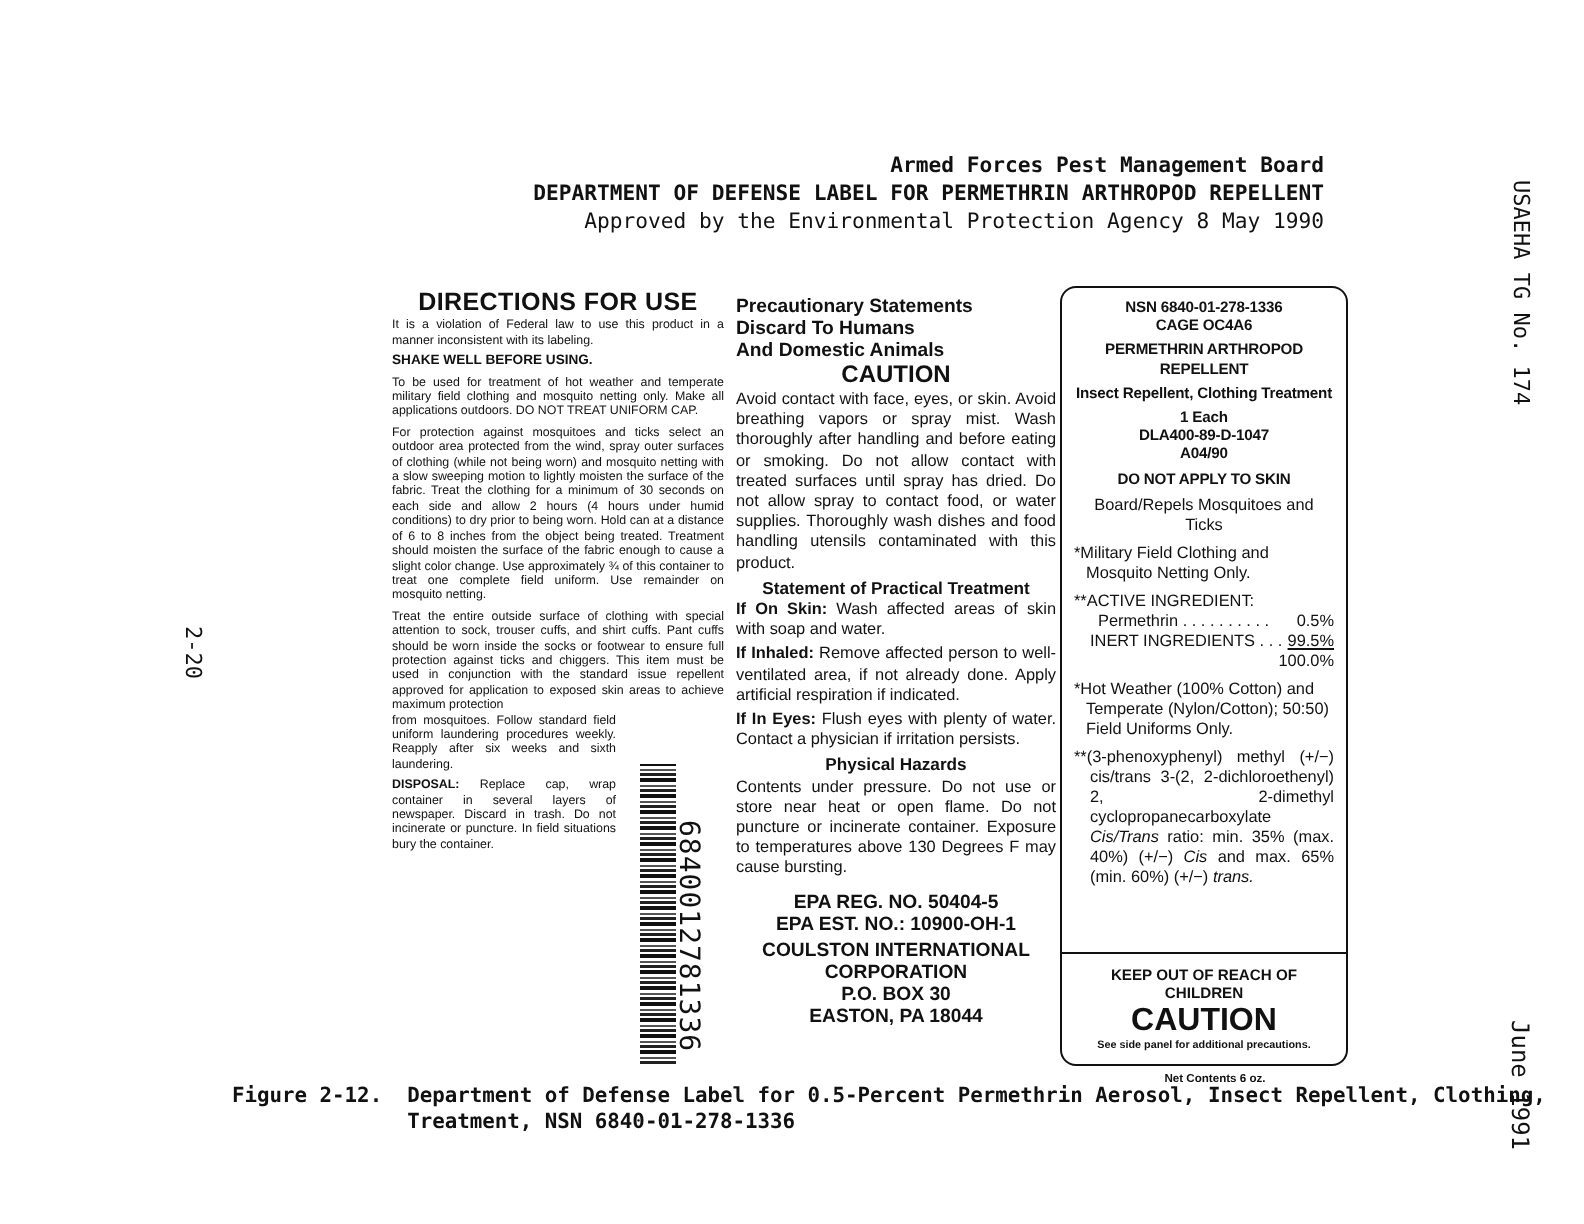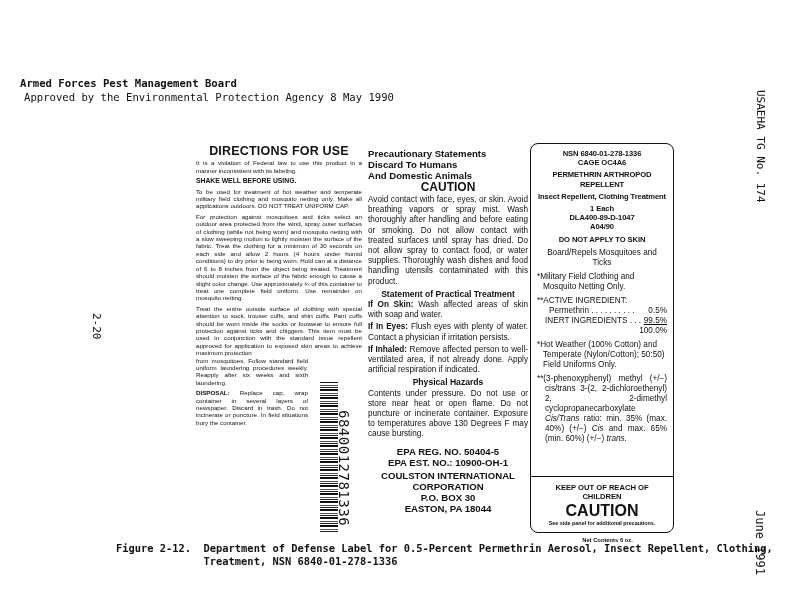--- a/index.html
+++ b/index.html
@@ -1,18 +1,18 @@
 <!DOCTYPE html>
 <html><head>
 <meta charset="utf-8">
 <style>
   * { box-sizing: border-box; margin: 0; padding: 0; }
   body { width: 792px; height: 612px; background: #fff; position: relative; overflow: hidden; color: #111; font-family: "Liberation Sans", sans-serif; }
   .mono { font-family: "DejaVu Sans Mono", "Liberation Mono", monospace; }
-  .header { position: absolute; left: 0; top: 76px; width: 662px; text-align: left; }
+  .header { position: absolute; left: 0; top: 76px; width: 662px; text-align: right; }
   .header div { font-size: 10.6px; line-height: 14px; white-space: nowrap; }
   .header .h1 { font-weight: bold; margin-left: 20px; }
   .header .h2 { font-weight: bold; margin-left: 8px; }
   .header .h3 { margin-left: 24px; }
   .vert { position: absolute; transform-origin: left top; transform: rotate(90deg); white-space: nowrap; font-size: 11px; }
   .side-right { left: 767px; top: 90px; }
   .side-date { left: 767px; top: 510px; font-size: 12px; }
   .side-page { left: 103px; top: 313px; font-size: 11px; }
 
   .col1 { position: absolute; left: 196px; top: 148px; width: 166px; font-size: 6.2px; line-height: 7.4px; }
@@ -52,20 +52,21 @@
   .net { position: absolute; left: 530px; top: 537px; width: 155px; text-align: center; font-size: 5.8px; font-weight: bold; }
 
   .caption { position: absolute; left: 116px; top: 542px; font-size: 10.4px; line-height: 12.5px; font-weight: bold; white-space: pre; }
   i { font-style: italic; }
 </style>
 </head>
 <body>
 
 <div class="header mono">
   <div class="h1">Armed Forces Pest Management Board</div>
+  <div class="h2">DEPARTMENT OF DEFENSE LABEL FOR PERMETHRIN ARTHROPOD REPELLENT</div>
   <div class="h3">Approved by the Environmental Protection Agency 8 May 1990</div>
 </div>
 
 <div class="vert mono side-right">USAEHA TG No. 174</div>
 <div class="vert mono side-date">June 1991</div>
 <div class="vert mono side-page">2-20</div>
 
 <div class="col1">
   <h2>DIRECTIONS FOR USE</h2>
   <p>It is a violation of Federal law to use this product in a manner inconsistent with its labeling.</p>
@@ -83,22 +84,22 @@
 <div class="vert mono barcode-num">6840012781336</div>
 
 <div class="col2">
   <div class="title">Precautionary Statements</div>
   <div class="title">Discard To Humans</div>
   <div class="title">And Domestic Animals</div>
   <div class="caution">CAUTION</div>
   <p>Avoid contact with face, eyes, or skin. Avoid breathing vapors or spray mist. Wash thoroughly after handling and before eating or smoking. Do not allow contact with treated surfaces until spray has dried. Do not allow spray to contact food, or water supplies. Thoroughly wash dishes and food handling utensils contaminated with this product.</p>
   <div class="sub">Statement of Practical Treatment</div>
   <p><span class="lbl">If On Skin:</span><span> Wash affected areas of skin with soap and water.</span></p>
+  <p><span class="lbl">If Inhaled:</span><span> Remove affected person to well-ventilated area, if not already done. Apply artificial respiration if indicated.</span></p>
   <p><span class="lbl">If In Eyes:</span><span> Flush eyes with plenty of water. Contact a physician if irritation persists.</span></p>
-  <p><span class="lbl">If Inhaled:</span><span> Remove affected person to well-ventilated area, if not already done. Apply artificial respiration if indicated.</span></p>
   <div class="sub">Physical Hazards</div>
   <p>Contents under pressure. Do not use or store near heat or open flame. Do not puncture or incinerate container. Exposure to temperatures above 130 Degrees F may cause bursting.</p>
   <div class="epa first">EPA REG. NO. 50404-5</div>
   <div class="epa">EPA EST. NO.: 10900-OH-1</div>
   <div class="epa gap">COULSTON INTERNATIONAL</div>
   <div class="epa">CORPORATION</div>
   <div class="epa">P.O. BOX 30</div>
   <div class="epa">EASTON, PA 18044</div>
 </div>
 

